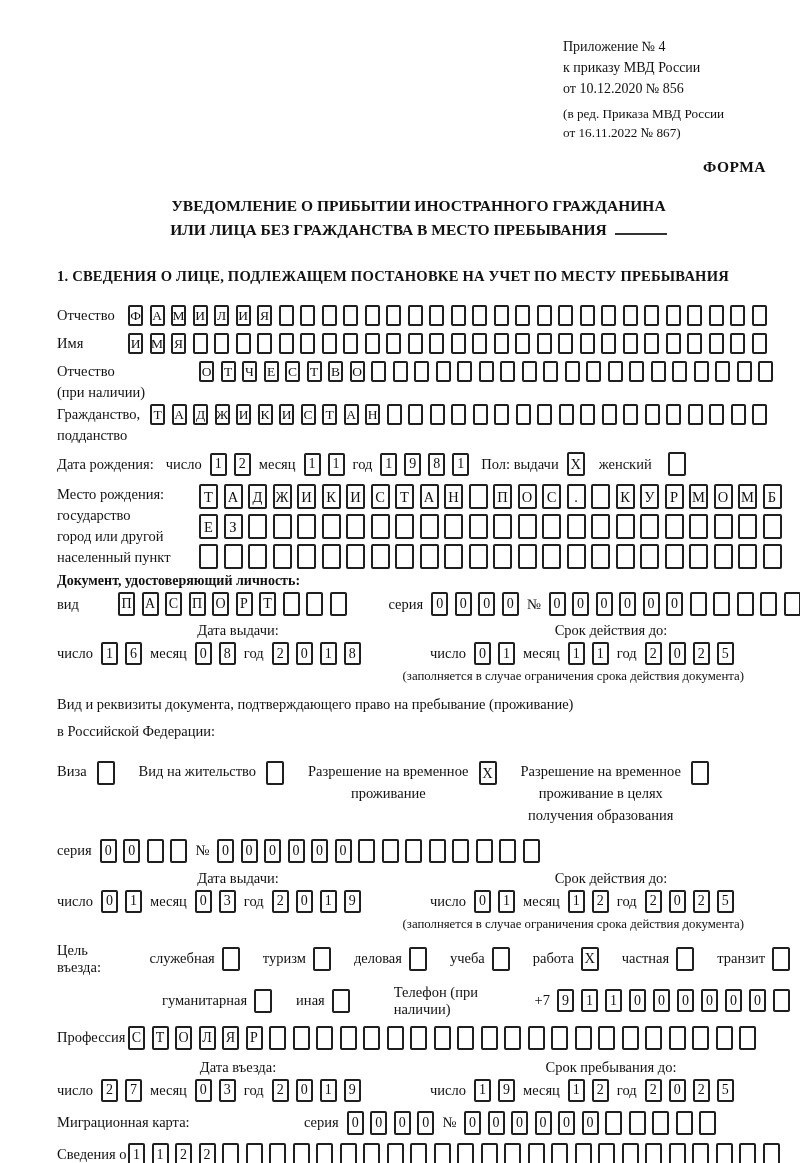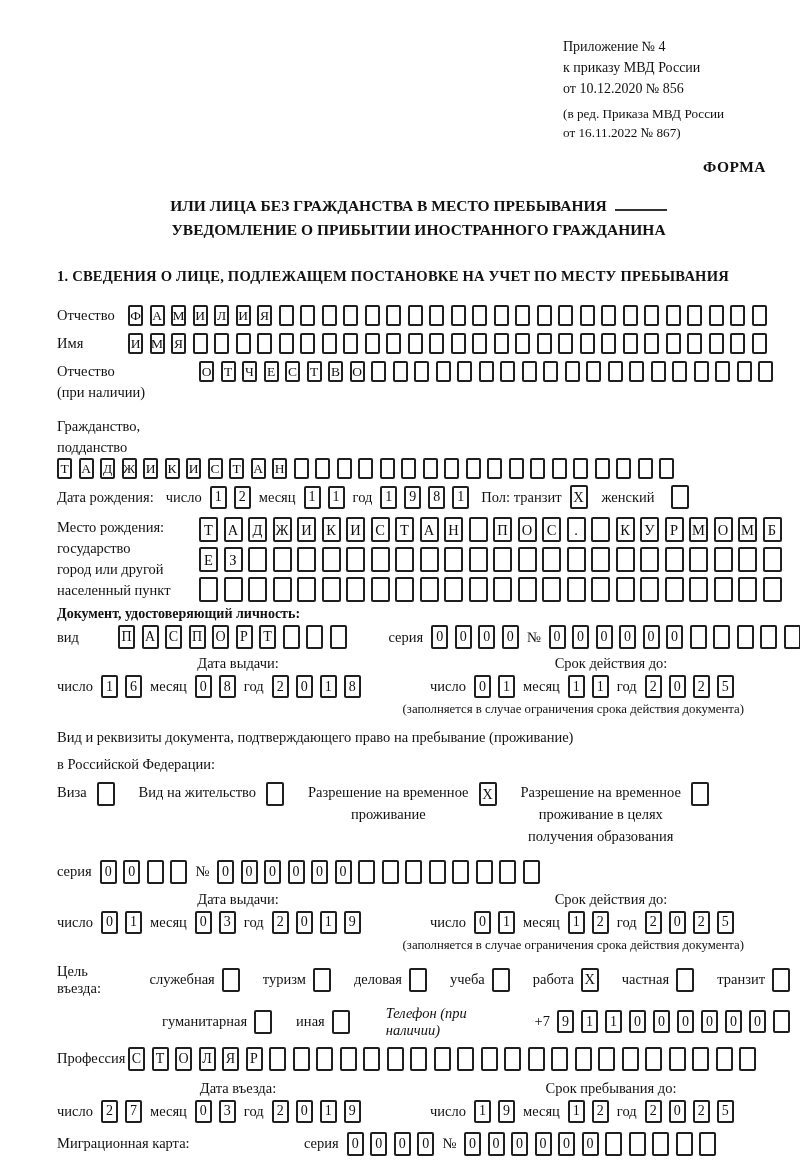--- a/index.html
+++ b/index.html
@@ -60,24 +60,24 @@
     <div>от 10.12.2020 № 856</div>
     <div class="annex-note">
       <div>(в ред. Приказа МВД России</div>
       <div>от 16.11.2022 № 867)</div>
     </div>
   </div>
 
   <div class="forma">ФОРМА</div>
 
   <div class="title">
+    <div>УВЕДОМЛЕНИЕ О ПРИБЫТИИ ИНОСТРАННОГО ГРАЖДАНИНА</div>
     <div>
       <span>ИЛИ ЛИЦА БЕЗ ГРАЖДАНСТВА В МЕСТО ПРЕБЫВАНИЯ</span><span class="blank-line"></span>
     </div>
-    <div>УВЕДОМЛЕНИЕ О ПРИБЫТИИ ИНОСТРАННОГО ГРАЖДАНИНА</div>
   </div>
 
   <div class="section">1. СВЕДЕНИЯ О ЛИЦЕ, ПОДЛЕЖАЩЕМ ПОСТАНОВКЕ НА УЧЕТ ПО МЕСТУ ПРЕБЫВАНИЯ</div>
 
   <div class="row" style="margin-top:20px;">
     <div class="lbl w71">Отчество</div>
     <div class="boxes std">
         <span class="bx">Ф</span>
         <span class="bx">А</span>
         <span class="bx">М</span>
@@ -176,21 +176,21 @@
         <span class="bx"></span>
         <span class="bx"></span>
         <span class="bx"></span>
         <span class="bx"></span>
         <span class="bx"></span>
         <span class="bx"></span>
         <span class="bx"></span>
       </div>
   </div>
 
-  <div class="row" style="margin-top:13px;flex-direction:column;">
+  <div class="row" style="margin-top:1px;">
     <div class="lbl w93">
       <div>Гражданство,</div>
       <div>подданство</div>
     </div>
     <div class="boxes std">
         <span class="bx">Т</span>
         <span class="bx">А</span>
         <span class="bx">Д</span>
         <span class="bx">Ж</span>
         <span class="bx">И</span>
@@ -233,21 +233,21 @@
         <span class="bx">1</span>
         <span class="bx">1</span>
       </div>
     <span class="dlbl">год</span>
     <div class="boxes date">
         <span class="bx">1</span>
         <span class="bx">9</span>
         <span class="bx">8</span>
         <span class="bx">1</span>
       </div>
-    <span class="dlbl" style="margin-left:4px;">Пол: транзит</span>
+    <span class="dlbl" style="margin-left:4px;">Пол: выдачи</span>
     <span class="cb">X</span>
     <span class="dlbl" style="margin-left:6px;">женский</span>
     <span class="cb" style="margin-left:8px;"></span>
   </div>
 
   <div class="row" style="margin-top:8px;font-family:Liberation Serif, serif;">
     <div class="lbl w142">
       <div>Место рождения:</div>
       <div>государство</div>
       <div>город или другой</div>
@@ -418,21 +418,21 @@
             <span class="bx">5</span>
           </div>
       </div>
     </div>
   </div>
   <div class="note-right">(заполняется в случае ограничения срока действия документа)</div>
 
   <div class="lbl" style="margin-top:10px;">Вид и реквизиты документа, подтверждающего право на пребывание (проживание)</div>
   <div class="lbl" style="margin-top:6px;">в Российской Федерации:</div>
 
-  <div class="opts" style="margin-top:7px;gap:24px;">
+  <div class="opts" style="margin-top:19px;gap:24px;">
     <div class="opt">
       <span class="opt-text">Виза</span>
       <span class="cb"></span>
     </div>
     <div class="opt">
       <span class="opt-text">Вид на жительство</span>
       <span class="cb"></span>
     </div>
     <div class="opt">
       <span class="opt-text">
@@ -560,21 +560,21 @@
 
   <div class="opts" style="margin-top:8px;margin-left:105px;gap:24px;align-items:center;">
     <span class="pair">
       <span>гуманитарная</span>
       <span class="cb"></span>
     </span>
     <span class="pair">
       <span>иная</span>
       <span class="cb"></span>
     </span>
-    <span style="margin-left:12px;font-style:italic;">Телефон (при наличии)</span>
+    <span style="margin-left:20px;">Телефон (при наличии)</span>
     <span class="pair" style="margin-left:8px;">
       <span>+7</span>
       <span class="boxes date">
           <span class="bx">9</span>
           <span class="bx">1</span>
           <span class="bx">1</span>
           <span class="bx">0</span>
           <span class="bx">0</span>
           <span class="bx">0</span>
           <span class="bx">0</span>

